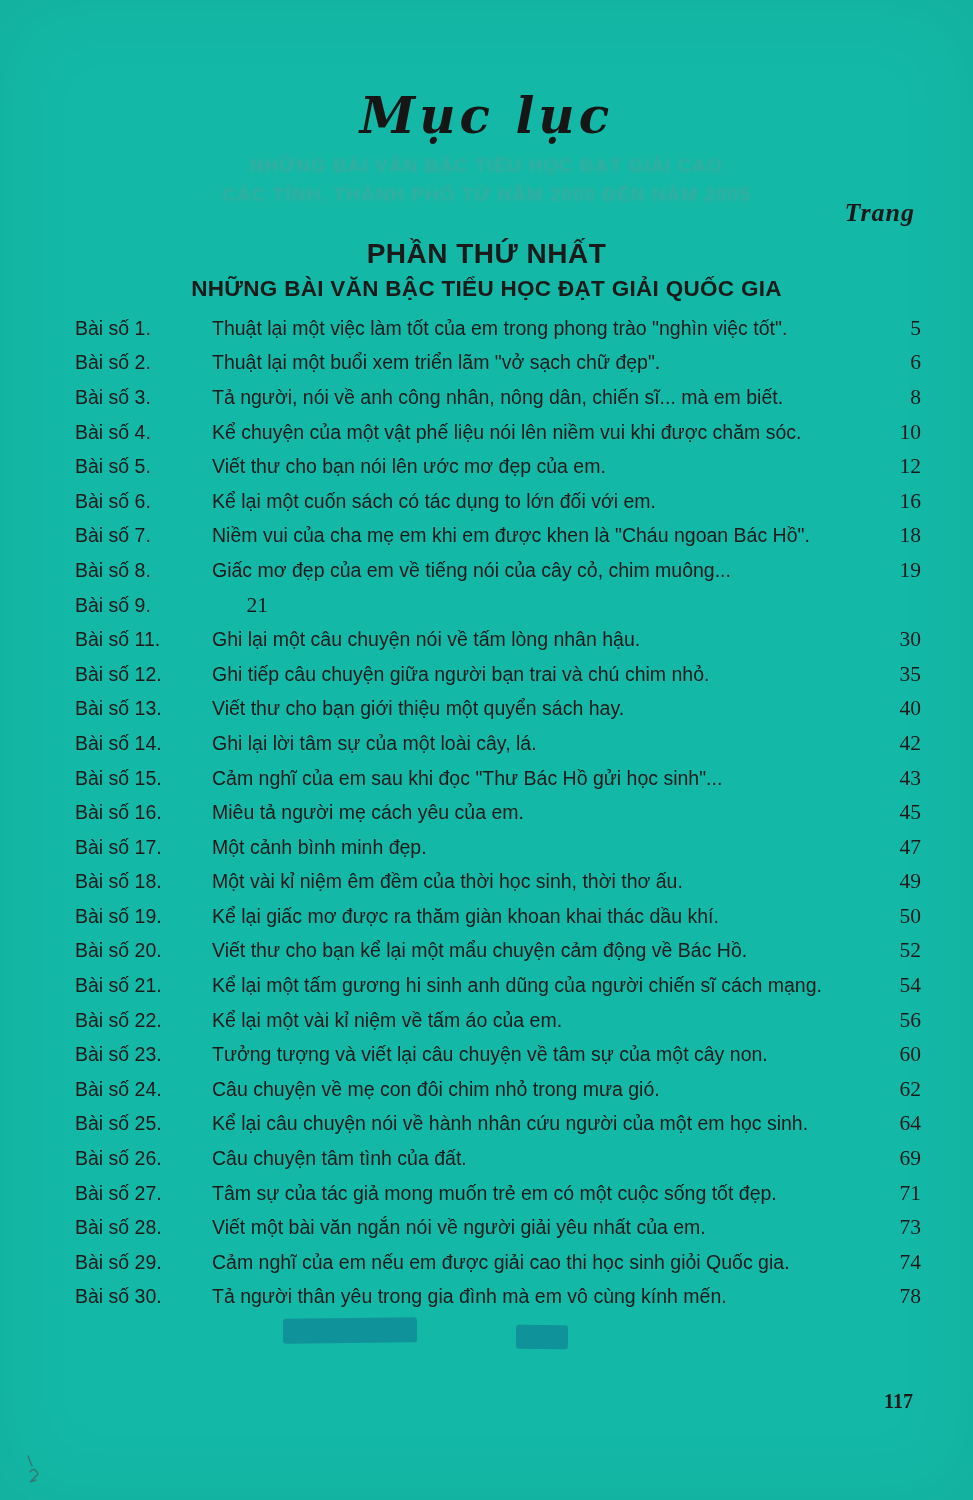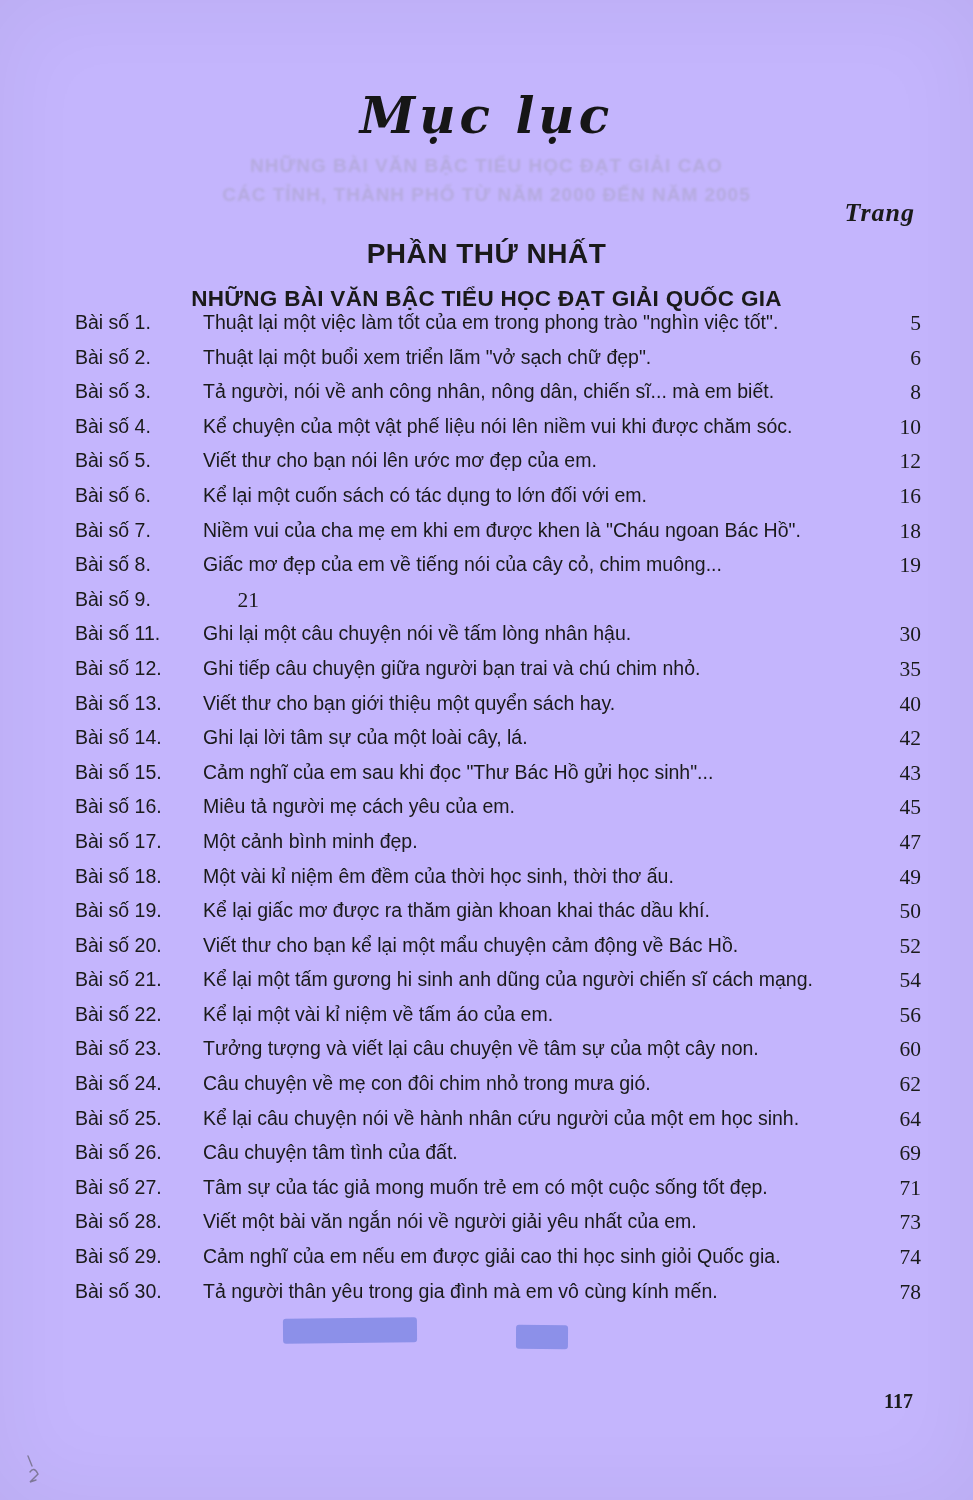--- a/index.html
+++ b/index.html
@@ -3,21 +3,21 @@
 <meta charset="utf-8">
 <style>
   * { margin: 0; padding: 0; box-sizing: border-box; }
   html, body { background: #e9e8e4; }
   body { width: 973px; height: 1500px; font-family: "Liberation Sans", sans-serif; }
 
   .page {
     position: relative;
     width: 973px;
     height: 1500px;
-    background: #c4b5fd;
+    background: #14b8a6;
     color: #1a1a1a;
     overflow: hidden;
     box-shadow: inset 0 0 90px rgba(0,0,0,0.05);
   }
 
   
   .bleed {
     position: absolute;
     top: 60px;
     left: 0;
@@ -66,41 +66,42 @@
     left: 0;
     width: 100%;
     text-align: center;
     font-size: 28px;
     font-weight: bold;
     letter-spacing: 0.5px;
   }
 
   .subtitle {
     position: absolute;
-    top: 286px;
+    top: 276px;
     left: 0;
     width: 100%;
     text-align: center;
     font-size: 22.5px;
     font-weight: bold;
     letter-spacing: 0.3px;
   }
 
   .toc {
     position: absolute;
     top: 311px;
     left: 75px;
     right: 52px;
   }
   .row {
     display: flex;
-    align-items: flex-start;
+    align-items: center;
     height: 34.6px;
     font-size: 19.5px;
     white-space: nowrap;
+    gap: 9px;
   }
   .lbl { flex: none; width: 128px; }
   .ttl { flex: 1; padding-right: 6px; overflow: hidden; }
   .pg  {
     flex: none;
     width: 56px;
     text-align: right;
     font-family: "Liberation Serif", serif;
     font-size: 21.5px;
   }

